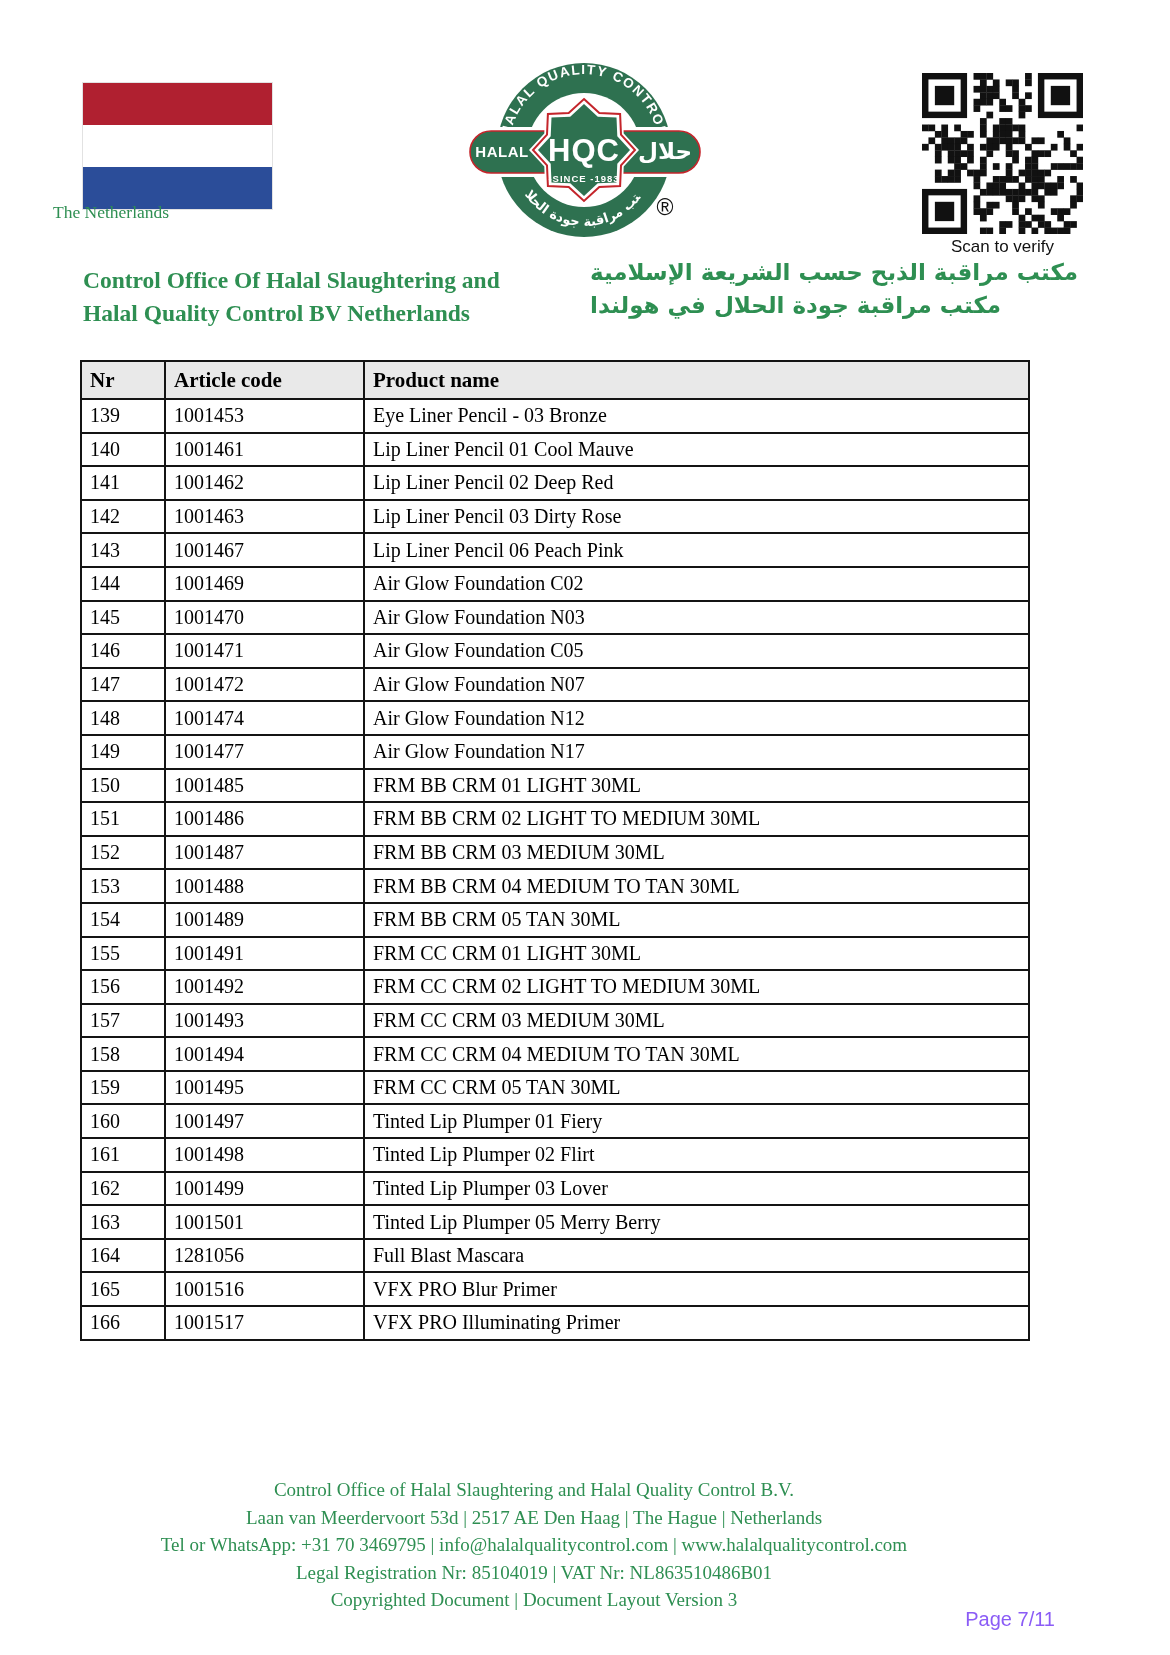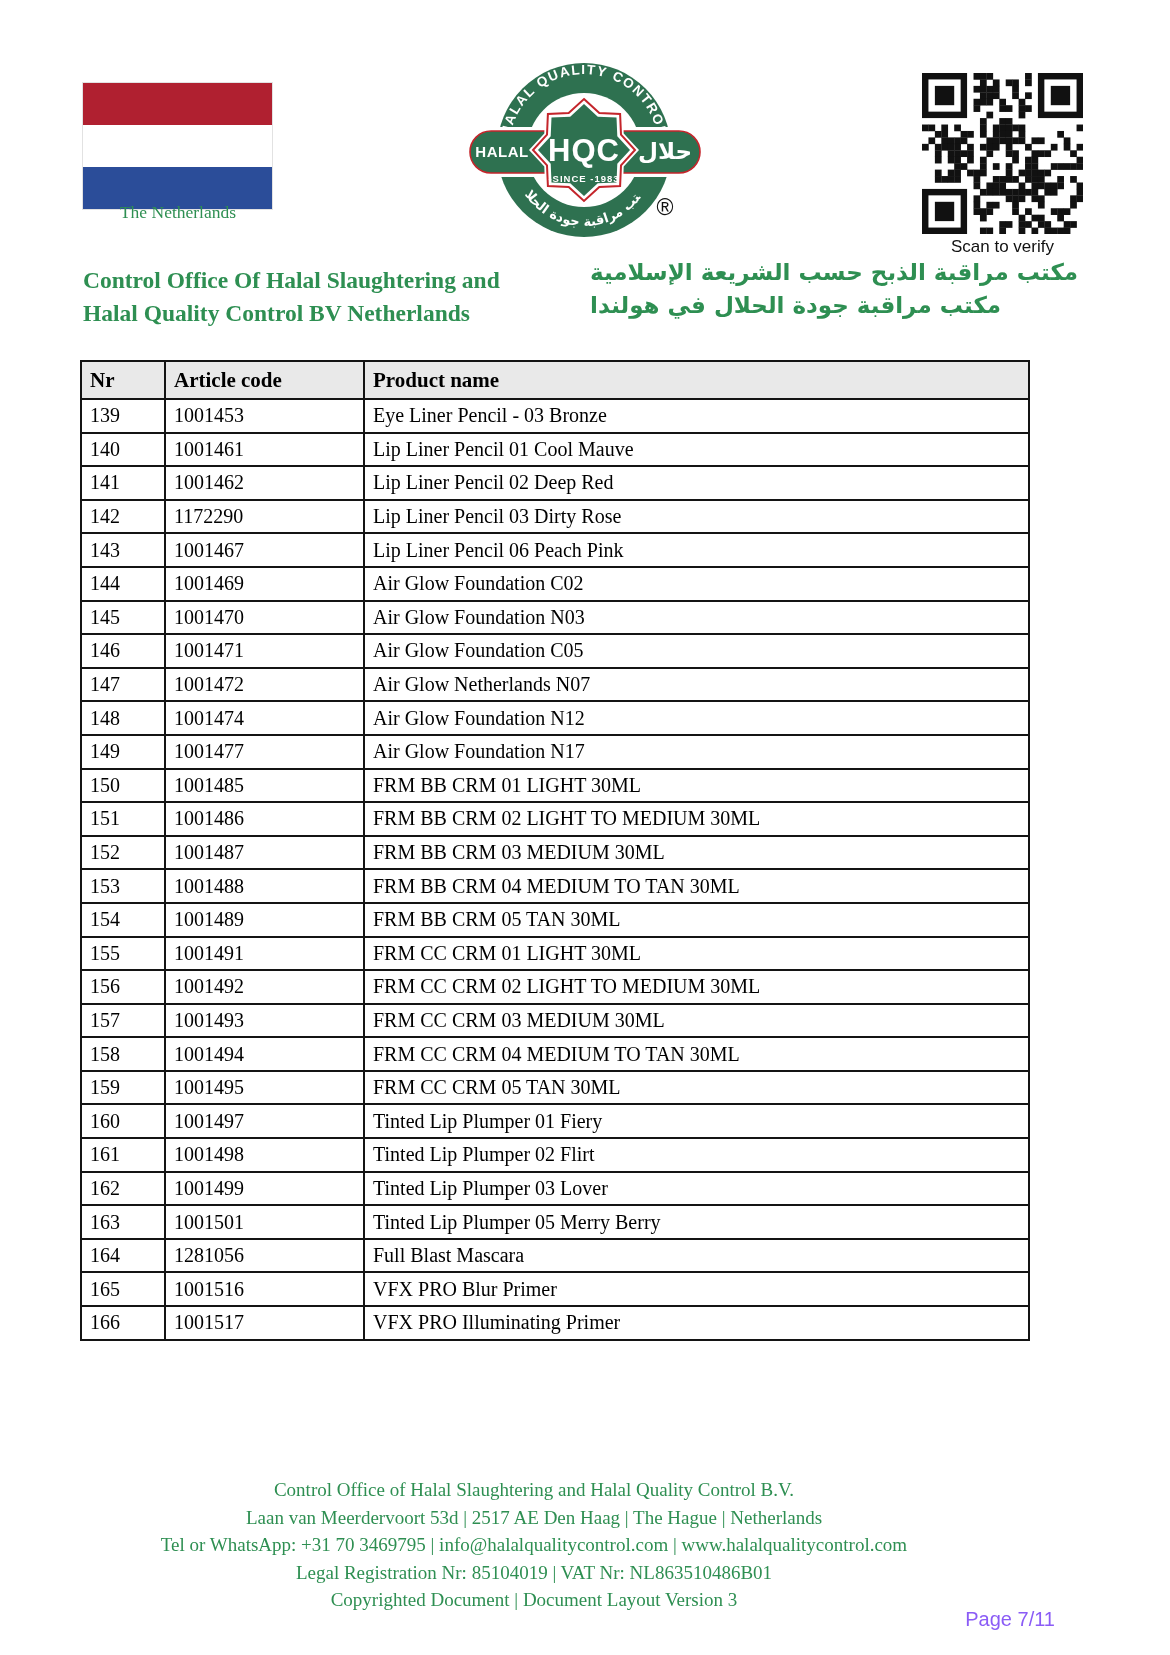--- a/index.html
+++ b/index.html
@@ -20,21 +20,21 @@
     overflow:hidden;
   }
   
   .flag{position:absolute;left:83px;top:83px;width:189px;height:126px;outline:1px solid #e2e2e2;}
   .flag .band{width:100%;height:42px;}
   .flag .band.red{background:var(--flag-red);}
   .flag .band.white{background:#fff;}
   .flag .band.blue{background:var(--flag-blue);}
   .flag-caption{
     position:absolute;left:53px;top:202px;width:250px;
-    text-align:center;color:var(--green);font-size:17.5px;
+    text-align:left;color:var(--green);font-size:17.5px;
   }
   .logo-svg{position:absolute;left:458px;top:60px;width:250px;height:185px;}
   .qr-svg{position:absolute;left:922px;top:73px;width:161px;height:161px;}
   .qr-caption{
     position:absolute;left:900px;top:237px;width:205px;text-align:center;
     font-family:"Liberation Sans", sans-serif;font-size:17px;color:#111;
   }
   .org-en{
     position:absolute;left:83px;top:264px;width:520px;
     color:var(--green);font-weight:bold;font-size:23.5px;line-height:33px;
@@ -373,21 +373,21 @@
           <td>1001461</td>
           <td>Lip Liner Pencil 01 Cool Mauve</td>
         </tr>
         <tr>
           <td>141</td>
           <td>1001462</td>
           <td>Lip Liner Pencil 02 Deep Red</td>
         </tr>
         <tr>
           <td>142</td>
-          <td>1172290</td>
+          <td>1001463</td>
           <td>Lip Liner Pencil 03 Dirty Rose</td>
         </tr>
         <tr>
           <td>143</td>
           <td>1001467</td>
           <td>Lip Liner Pencil 06 Peach Pink</td>
         </tr>
         <tr>
           <td>144</td>
           <td>1001469</td>
@@ -399,21 +399,21 @@
           <td>Air Glow Foundation N03</td>
         </tr>
         <tr>
           <td>146</td>
           <td>1001471</td>
           <td>Air Glow Foundation C05</td>
         </tr>
         <tr>
           <td>147</td>
           <td>1001472</td>
-          <td>Air Glow Netherlands N07</td>
+          <td>Air Glow Foundation N07</td>
         </tr>
         <tr>
           <td>148</td>
           <td>1001474</td>
           <td>Air Glow Foundation N12</td>
         </tr>
         <tr>
           <td>149</td>
           <td>1001477</td>
           <td>Air Glow Foundation N17</td>

